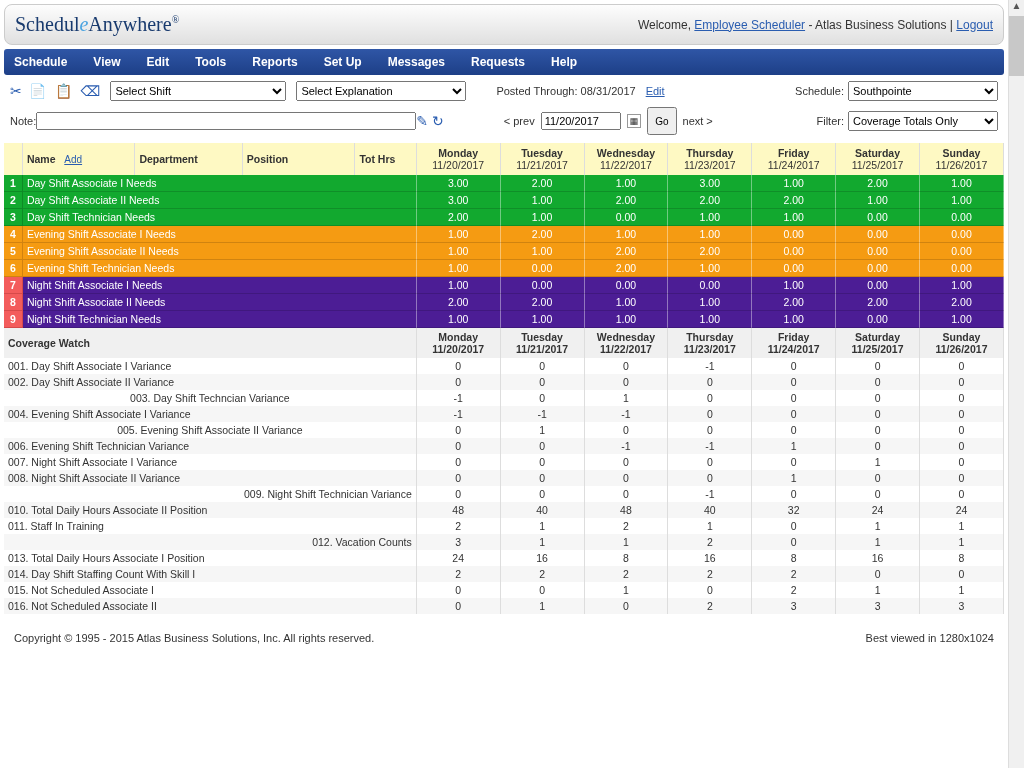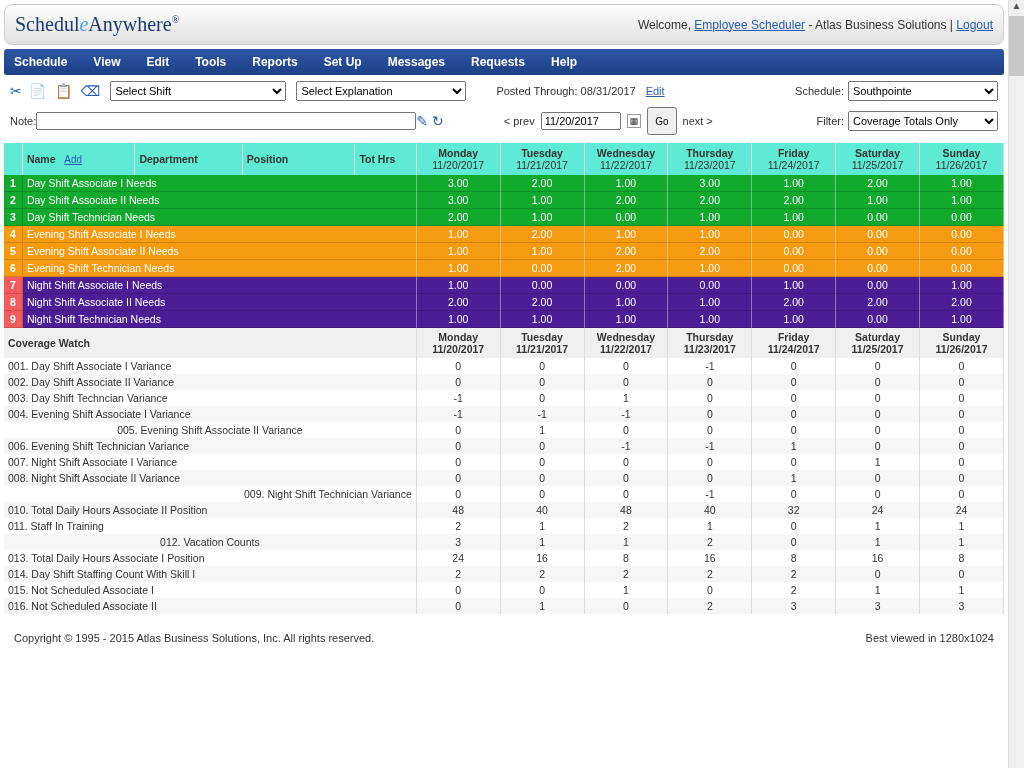--- a/index.html
+++ b/index.html
@@ -21,21 +21,21 @@
   .toolbar a { color:#2a5db0; text-decoration:underline; cursor:pointer; }
   .noterow { display:flex; align-items:center; padding:0 10px 8px 10px; font-size:11px; }
   .noterow input[type=text] { flex:0 0 380px; height:18px; font-size:11px; }
   .noterow .nav { display:flex; align-items:center; gap:6px; margin-left:60px; }
   .noterow .nav input[type=text] { width:80px; flex:none; }
   .noterow .nav button { font-size:10px; height:28px; cursor:pointer; }
   .filter-line { margin-left:auto; display:flex; align-items:center; gap:4px; }
   .filter-line select { width:150px; height:20px; font-size:11px; }
   table.sched { width:calc(100% - 8px); margin:0 4px; border-collapse:collapse; font-size:10.5px; }
   table.sched th, table.sched td { border-right:1px solid #ddd; padding:2px 4px; }
-  table.sched thead th { background:#5eead4; color:#333; font-weight:bold; padding:4px; font-size:10.5px; }
+  table.sched thead th { background:#fef9c3; color:#333; font-weight:bold; padding:4px; font-size:10.5px; }
   table.sched thead th.daycol { text-align:center; }
   table.sched thead th .date { font-weight:normal; }
   table.sched td.numcell { background:#ebebeb; text-align:center; color:#333; font-weight:bold; width:16px; }
   table.sched tr.green td { background:#12a92f; color:#fff; }
   table.sched tr.green td.numcell { background:#12a92f; color:#fff; font-weight:bold; border-right:1px solid #0d8b25; border-bottom:1px solid #0d8b25;}
   table.sched tr.orange td { background:#f59b12; color:#fff; }
   table.sched tr.orange td.numcell { background:#f59b12; color:#fff; font-weight:bold; border-right:1px solid #d18210; border-bottom:1px solid #d18210;}
   table.sched tr.red td { background:#4c1d95; color:#fff; }
   table.sched tr.red td.numcell { background:#f35c5c; color:#fff; font-weight:bold; border-right:1px solid #d64a4a; border-bottom:1px solid #d64a4a;}
   table.sched tr.green td, table.sched tr.orange td, table.sched tr.red td { border-right:1px solid rgba(255,255,255,0.4); border-bottom:1px solid rgba(0,0,0,0.15); }
@@ -274,21 +274,21 @@
             <td colspan="5" style="text-align:left">002. Day Shift Associate II Variance</td>
             <td class="val">0</td>
             <td class="val">0</td>
             <td class="val">0</td>
             <td class="val">0</td>
             <td class="val">0</td>
             <td class="val">0</td>
             <td class="val">0</td>
           </tr>
           <tr>
-            <td colspan="5" style="text-align:left">003. Day Shift Techncian Variance</td>
+            <td colspan="5" style="text-align:center">003. Day Shift Techncian Variance</td>
             <td class="val neg">-1</td>
             <td class="val">0</td>
             <td class="val">1</td>
             <td class="val">0</td>
             <td class="val">0</td>
             <td class="val">0</td>
             <td class="val">0</td>
           </tr>
           <tr style="background: rgb(246, 246, 246);">
             <td colspan="5" style="text-align:left">004. Evening Shift Associate I Variance</td>
@@ -364,21 +364,21 @@
             <td colspan="5" style="text-align:left">011. Staff In Training</td>
             <td class="val">2</td>
             <td class="val">1</td>
             <td class="val">2</td>
             <td class="val">1</td>
             <td class="val">0</td>
             <td class="val">1</td>
             <td class="val">1</td>
           </tr>
           <tr style="background: rgb(246, 246, 246);">
-            <td colspan="5" style="text-align:center">012. Vacation Counts</td>
+            <td colspan="5" style="text-align:right">012. Vacation Counts</td>
             <td class="val">3</td>
             <td class="val">1</td>
             <td class="val">1</td>
             <td class="val">2</td>
             <td class="val">0</td>
             <td class="val">1</td>
             <td class="val">1</td>
           </tr>
           <tr>
             <td colspan="5" style="text-align:left">013. Total Daily Hours Associate I Position</td>

